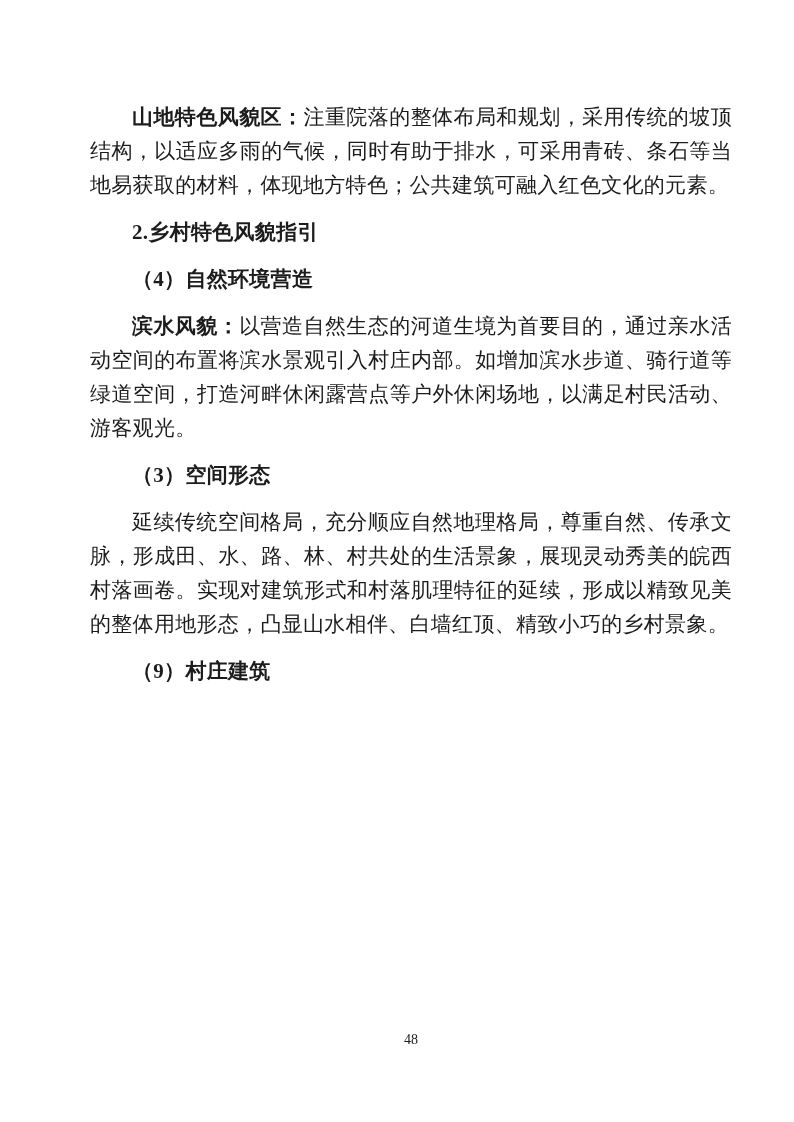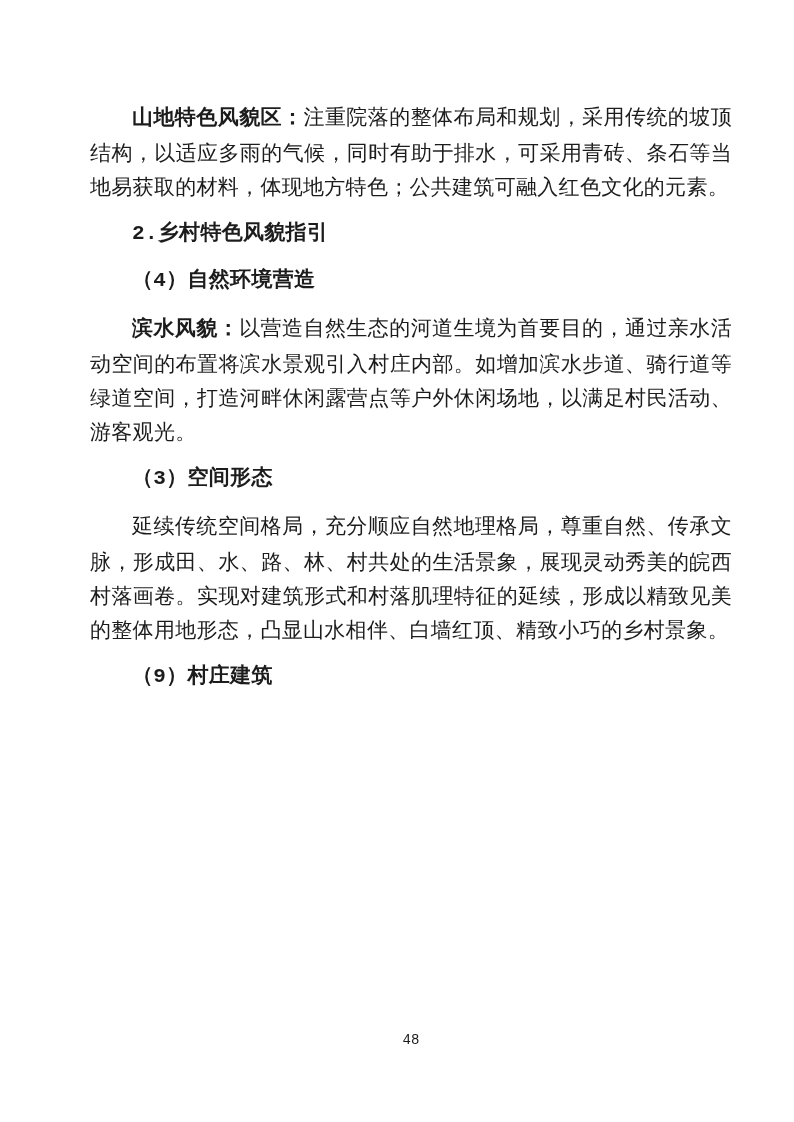--- a/index.html
+++ b/index.html
@@ -24,42 +24,42 @@
   .para {
     margin: 0 0 13px 0;
     text-align: justify;
     text-justify: inter-character;
     text-align-last: left;
     text-indent: 2em;
     letter-spacing: 0.3px;
   }
   .para .lead {
     font-weight: 700;
-    font-family: Liberation Mono, monospace;
+    font-family: Liberation Serif, serif;
   }
   .heading {
     margin: 2px 0 13px 0;
     font-weight: 700;
     font-size: 21px;
     line-height: 34px;
     text-indent: 2em;
     letter-spacing: 0.3px;
-    font-family: Liberation Mono, monospace;
+    font-family: Liberation Serif, serif;
   }
   .footer {
     position: absolute;
     top: 1030px;
     left: 90px;
     width: 642px;
     text-align: center;
     font-size: 14px;
     line-height: 20px;
     letter-spacing: 0;
     color: #1c1c1c;
-    font-family: Liberation Mono, monospace;
+    font-family: Liberation Serif, serif;
   }
 </style>
 </head>
 <body>
 
 <div class="page" style="background: rgb(255, 255, 255); color: rgb(28, 28, 28);">
 
   <p class="para"><b class="lead">山地特色风貌区：</b><span>注重院落的整体布局和规划，采用传统的坡顶结构，以适应多雨的气候，同时有助于排水，可采用青砖、条石等当地易获取的材料，体现地方特色；公共建筑可融入红色文化的元素。</span></p>
 
 

